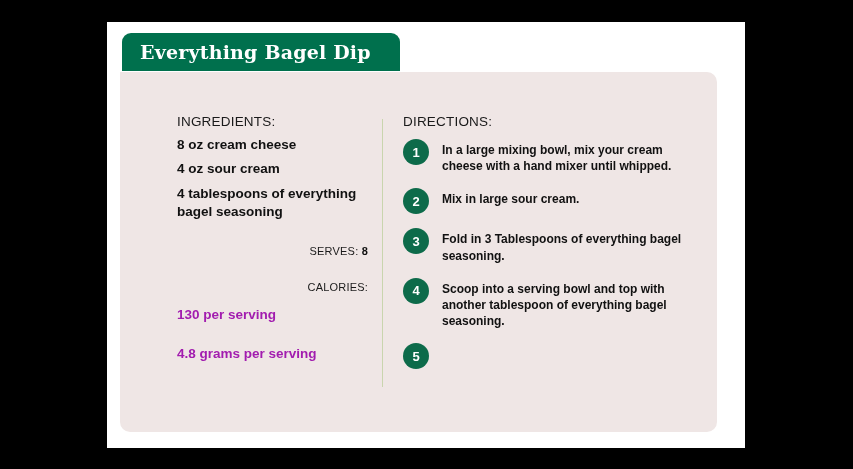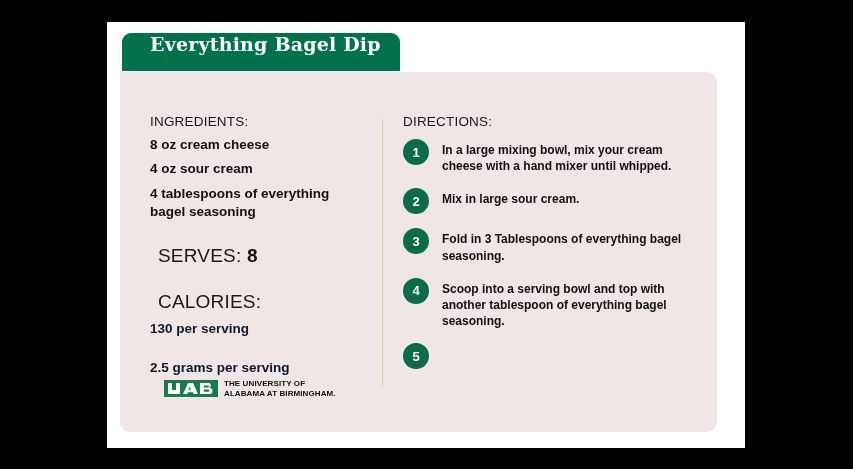--- a/index.html
+++ b/index.html
@@ -34,22 +34,23 @@
   
   .title-banner {
     position: absolute;
     left: 15px;
     top: 11px;
     width: 278px;
     height: 38px;
     background: #00704d;
     border-radius: 9px 9px 0 0;
     display: flex;
+    align-items: center;
     box-sizing: border-box;
-    padding-left: 28px;
+    padding-left: 18px;
   }
   .title-text {
     color: #ffffff;
     font-family: "DejaVu Serif", serif;
     font-weight: bold;
     font-size: 19px;
     letter-spacing: 0.2px;
     white-space: nowrap;
   }
 
@@ -70,21 +71,21 @@
     left: 262px;
     top: 47px;
     width: 1px;
     height: 268px;
     background: #c9d5ae;
   }
 
   
   .col-left {
     position: absolute;
-    left: 30px;
+    left: 57px;
     top: 42px;
     width: 205px;
   }
   .section-head {
     font-size: 13.5px;
     color: #1a1a1a;
     font-weight: normal;
     letter-spacing: 0.2px;
     margin: 0 0 7px 0;
   }
@@ -92,33 +93,34 @@
     font-size: 13.5px;
     font-weight: bold;
     color: #111111;
     line-height: 1.36;
     margin: 0 0 6px 0;
   }
   .meta-block {
     margin-top: 24px;
   }
   .meta-line {
-    font-size: 19px;
+    font-size: 11px;
     color: #1a1a1a;
     letter-spacing: 0.2px;
-    margin: 8px;
+    margin: 14px;
+    text-align: right;
   }
   .meta-line b {
     font-weight: bold;
     color: #111111;
   }
   .meta-value {
     font-size: 13.5px;
     font-weight: bold;
-    color: #0f172a;
+    color: #a21caf;
     margin: 1px 0 0 0;
   }
 
   
   .col-right {
     position: absolute;
     left: 283px;
     top: 42px;
     width: 296px;
   }
@@ -201,21 +203,21 @@
         <div class="meta-block">
           <p class="meta-line"><span>SERVES:</span> <b>8</b></p>
         </div>
 
         <div class="meta-block">
           <p class="meta-line">CALORIES:</p>
           <p class="meta-value">130 per serving</p>
         </div>
 
         <div class="meta-block">
-          <p class="meta-value">2.5 grams per serving</p>
+          <p class="meta-value">4.8 grams per serving</p>
         </div>
       </div>
 
       <div class="col-right">
         <p class="section-head">DIRECTIONS:</p>
         <ul class="steps">
           <li class="step">
             <span class="step-num">1</span>
             <span class="step-text">In a large mixing bowl, mix your cream cheese with a hand mixer until whipped.</span>
           </li>
@@ -230,28 +232,16 @@
           <li class="step">
             <span class="step-num">4</span>
             <span class="step-text">Scoop into a serving bowl and top with another tablespoon of everything bagel seasoning.</span>
           </li>
           <li class="step">
             <span class="step-num">5</span>
           </li>
         </ul>
       </div>
 
-      <div class="logo">
-        <svg class="logo-mark" width="54" height="17" viewBox="0 0 54 17">
-          <rect x="0" y="0" width="54" height="17" fill="#1b7a4b"></rect>
-          <path d="M4 3 h4 v7 h4 v-7 h4 v11 h-12 z" fill="#ffffff"></path>
-          <path d="M24 3 h5 l5 11 h-4.2 l-0.7 -1.8 h-5.2 l-0.7 1.8 h-4.2 z M25.6 6.4 l-1.3 3.4 h2.6 z" fill="#ffffff"></path>
-          <path d="M36 3 h9.5 a3 3 0 0 1 0 5 a3 3 0 0 1 0 6 h-9.5 z M39.8 5.6 v2 h4.2 a1 1 0 0 0 0 -2 z M39.8 9.6 v2.2 h4.5 a1.1 1.1 0 0 0 0 -2.2 z" fill="#ffffff"></path>
-        </svg>
-        <div class="logo-words">
-          <div>THE UNIVERSITY OF</div>
-          <div>ALABAMA AT BIRMINGHAM.</div>
-        </div>
-      </div>
 
     </div>
   </div>
 </div>
 
 </body></html>

